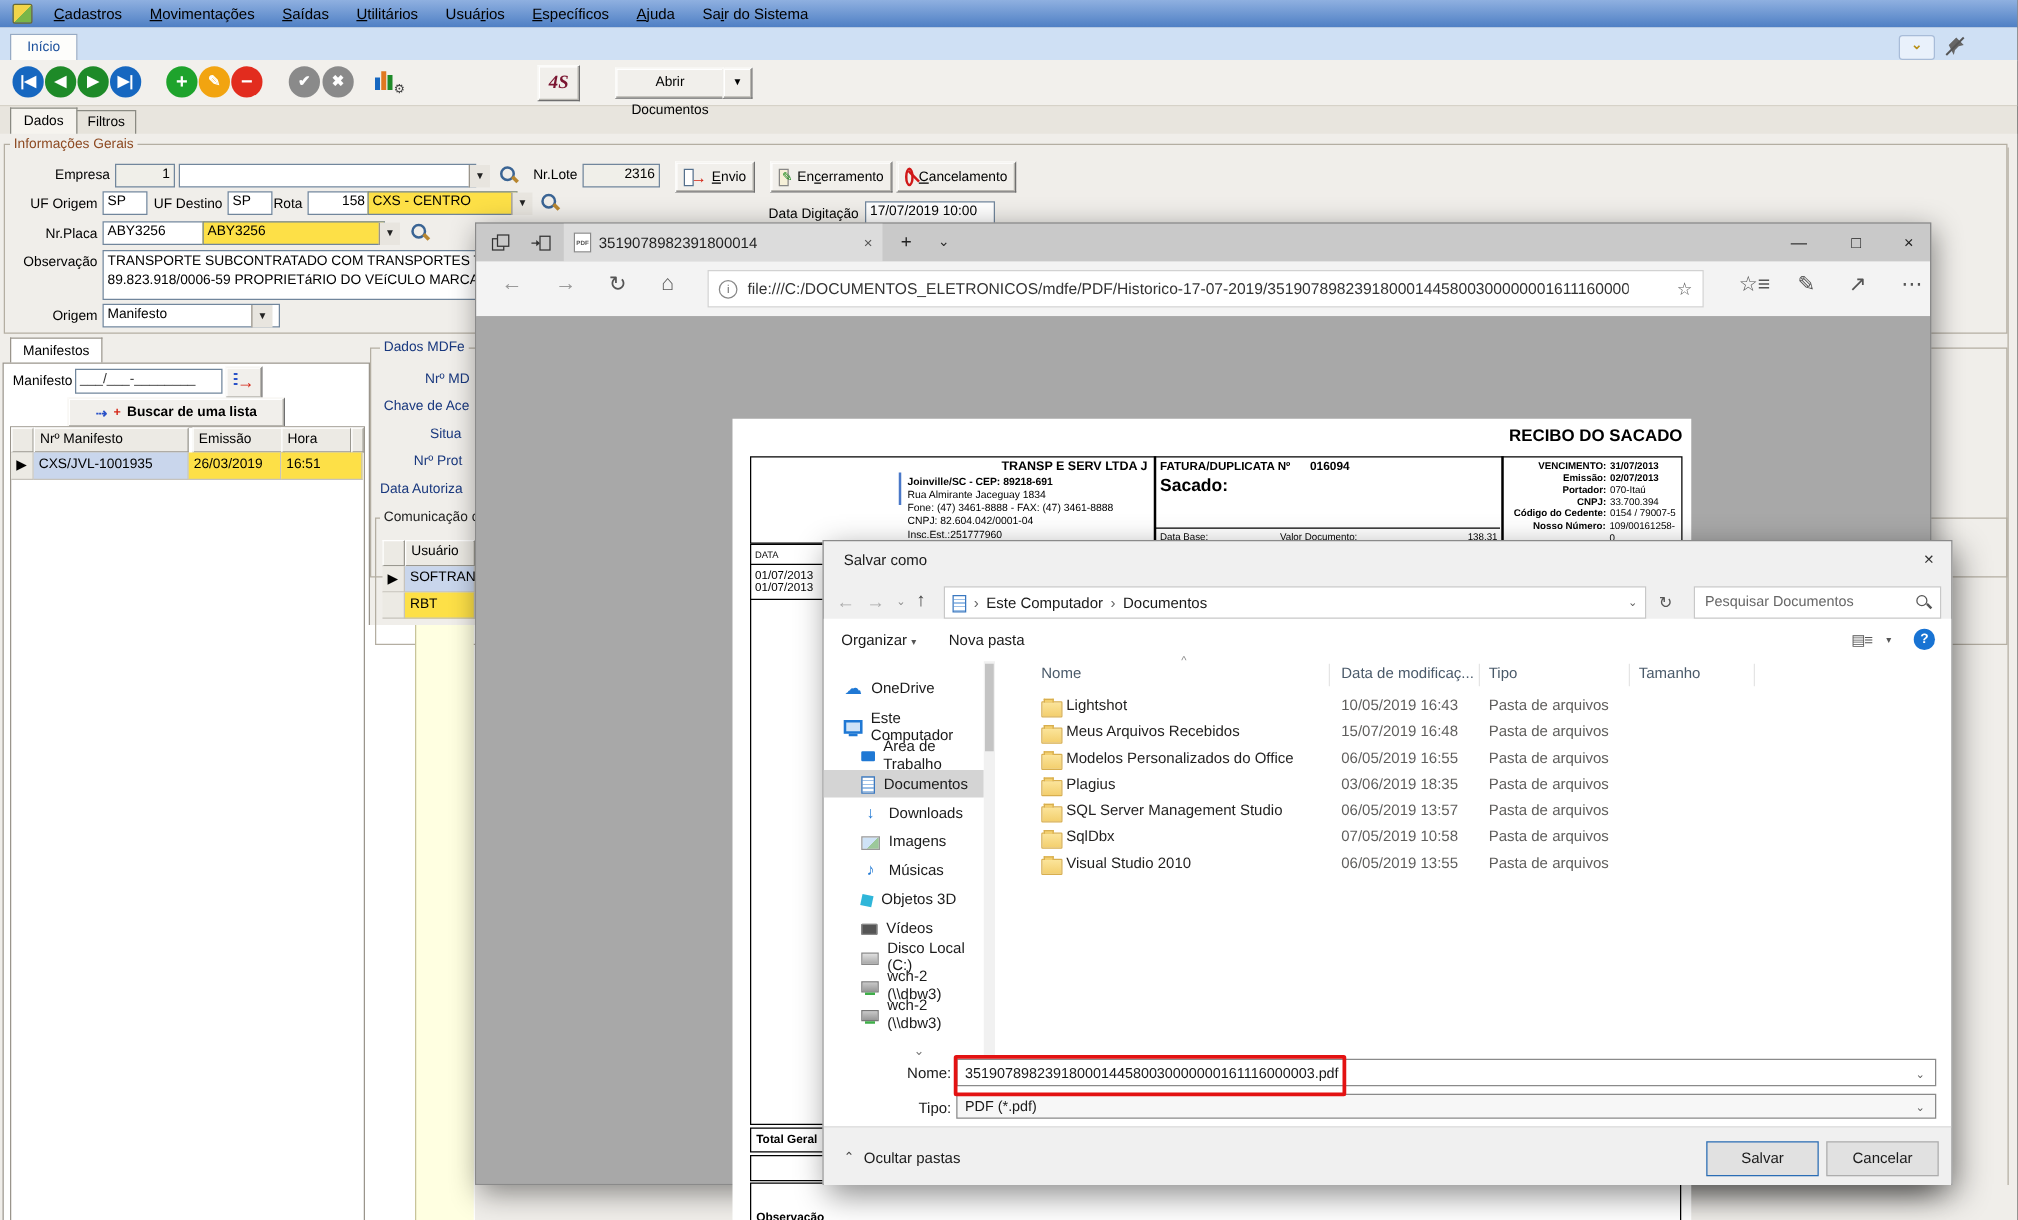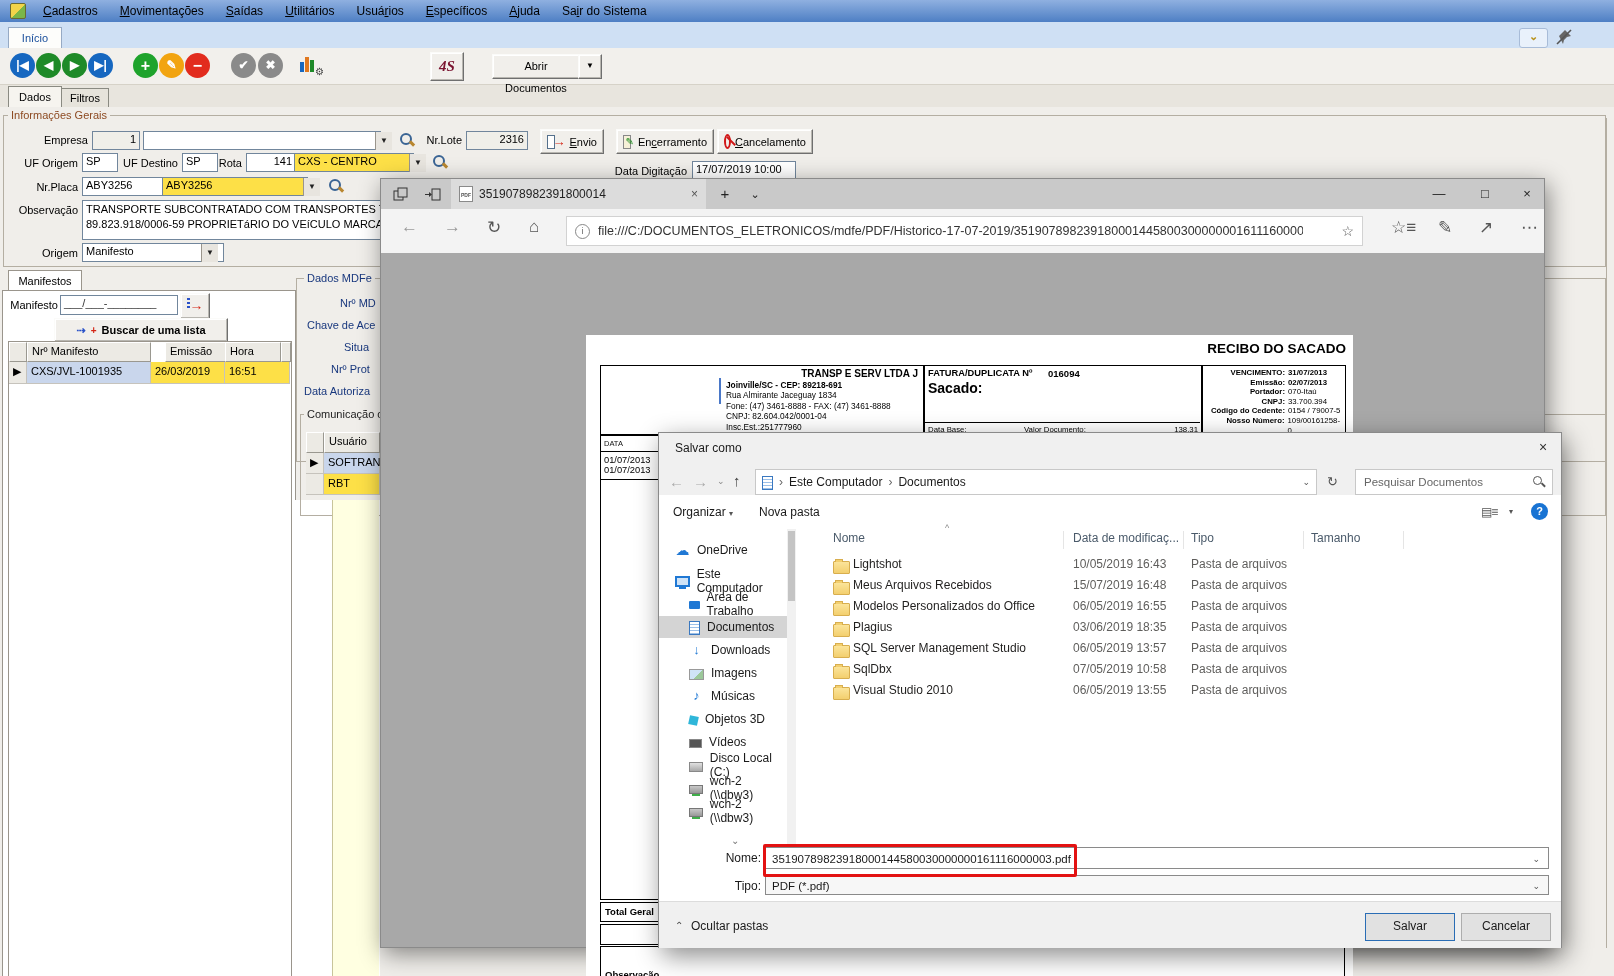--- a/index.html
+++ b/index.html
@@ -218,21 +218,21 @@
       <div class="xbtn btn3d" style="left:717px;top:22px;width:82px;height:23px">
         <span class="ic-no"></span>
         <span><u>C</u>ancelamento</span>
       </div>
 
       <span class="lbl" style="left:14px;top:50px;width:64px">UF Origem</span>
       <span class="inp" style="left:82px;top:46px;width:28px;height:15px">SP</span>
       <span class="lbl" style="left:116px;top:50px;width:62px">UF Destino</span>
       <span class="inp" style="left:182px;top:46px;width:28px;height:15px">SP</span>
       <span class="lbl" style="left:205px;top:50px;width:37px">Rota</span>
-      <span class="inp tr" style="left:246px;top:46px;width:42px;height:15px">141</span>
+      <span class="inp tr" style="left:246px;top:46px;width:42px;height:15px">158</span>
       <span class="inp cream" style="left:294px;top:46px;width:112px;height:15px">CXS - CENTRO</span>
       <span class="ddbtn" style="left:409px;top:47px;width:16px;height:18px;position:absolute">▼</span>
       <span class="mag" style="left:432px;top:47px"></span>
       <span class="lbl" style="left:595px;top:58px;width:92px">Data Digitação</span>
       <span class="inp" style="left:692px;top:54px;width:96px;height:15px">17/07/2019 10:00</span>
 
       <span class="lbl" style="left:22px;top:74px;width:56px">Nr.Placa</span>
       <span class="inp" style="left:82px;top:70px;width:74px;height:15px">ABY3256</span>
       <span class="inp cream" style="left:162px;top:70px;width:138px;height:15px">ABY3256</span>
       <span class="ddbtn" style="left:303px;top:71px;width:16px;height:18px;position:absolute">▼</span>
@@ -258,21 +258,21 @@
       </div>
       <div class="abs btn3d" style="left:54px;top:211px;width:172px;height:22px;display:flex;align-items:center;justify-content:center;gap:5px;font-weight:bold">
         <span style="color:#2a52c8;font-weight:bold">⇢</span>
           <span style="color:#d42414;font-size:10px">+</span>
         <span>Buscar de uma lista</span>
       </div>
 
       <div class="abs" style="left:8px;top:234px;width:282px;height:714px;background:#fff;border:1px solid #9a958c"></div>
       <div class="gh" style="left:9px;top:235px;width:18px;height:20px"></div>
       <div class="gh" style="left:27px;top:235px;width:124px;height:20px">Nrº Manifesto</div>
-      <div class="gh" style="left:165px;top:235px;width:74px;height:20px">Emissão</div>
+      <div class="gh" style="left:154px;top:235px;width:74px;height:20px">Emissão</div>
       <div class="gh" style="left:225px;top:235px;width:56px;height:20px">Hora</div>
       <div class="gh" style="left:281px;top:235px;width:9px;height:20px"></div>
       <div class="gc" style="left:9px;top:255px;width:18px;height:22px;background:#eceae4">▶</div>
       <div class="gc sel" style="left:27px;top:255px;width:124px;height:22px">CXS/JVL-1001935</div>
       <div class="gc" style="left:151px;top:255px;width:74px;height:22px">26/03/2019</div>
       <div class="gc" style="left:225px;top:255px;width:65px;height:22px">16:51</div>
 
       <div class="abs" style="left:294px;top:393px;width:86px;height:580px;background:#fff"></div>
       <fieldset class="gb" style="left:296px;top:171px;width:1308px;height:182px"></fieldset>
       <span class="legend navy" style="left:304px;top:165px">Dados MDFe</span>

